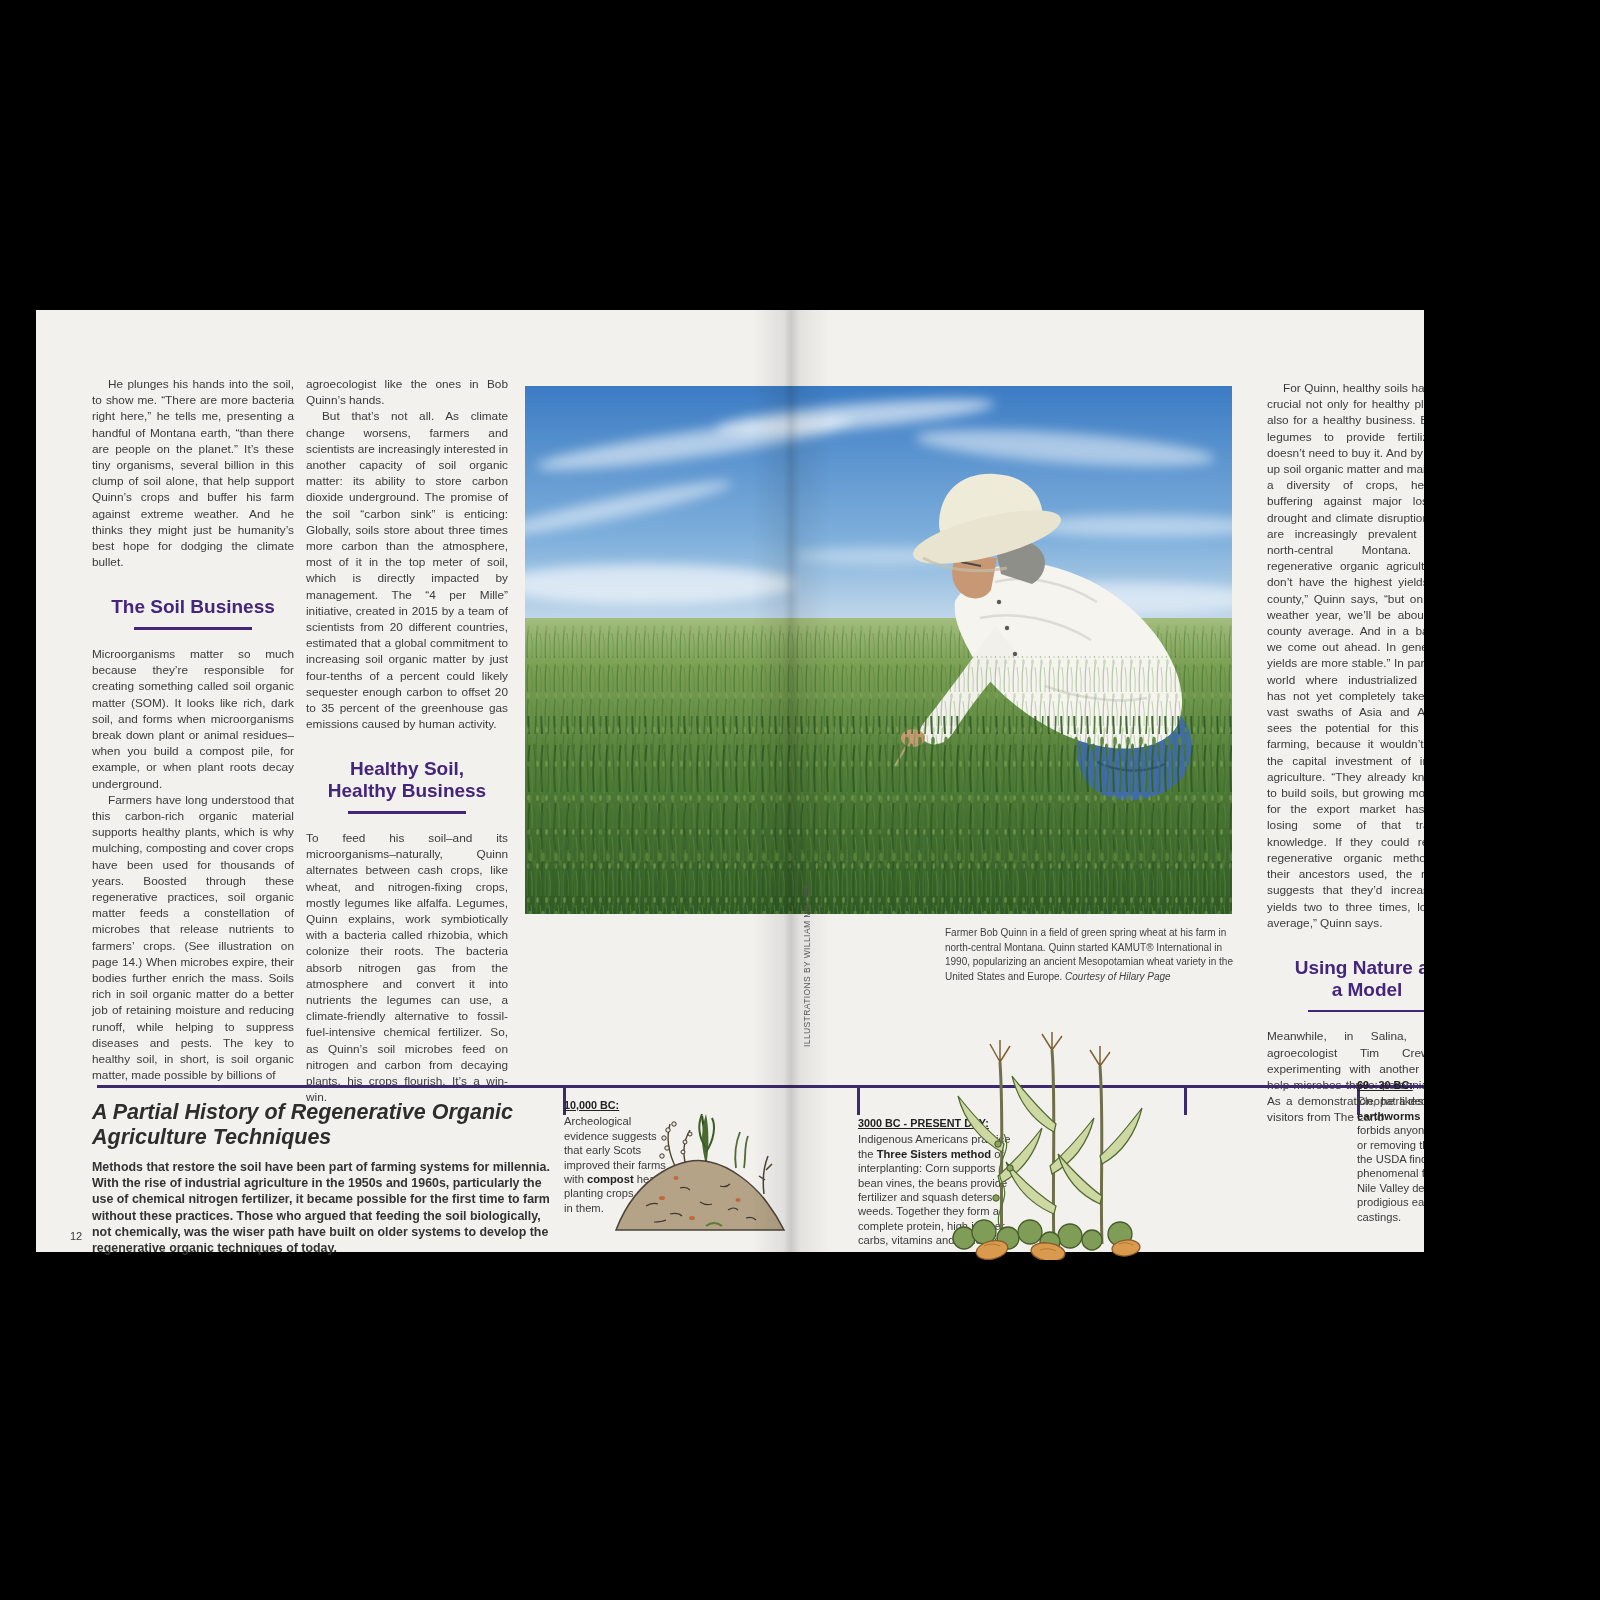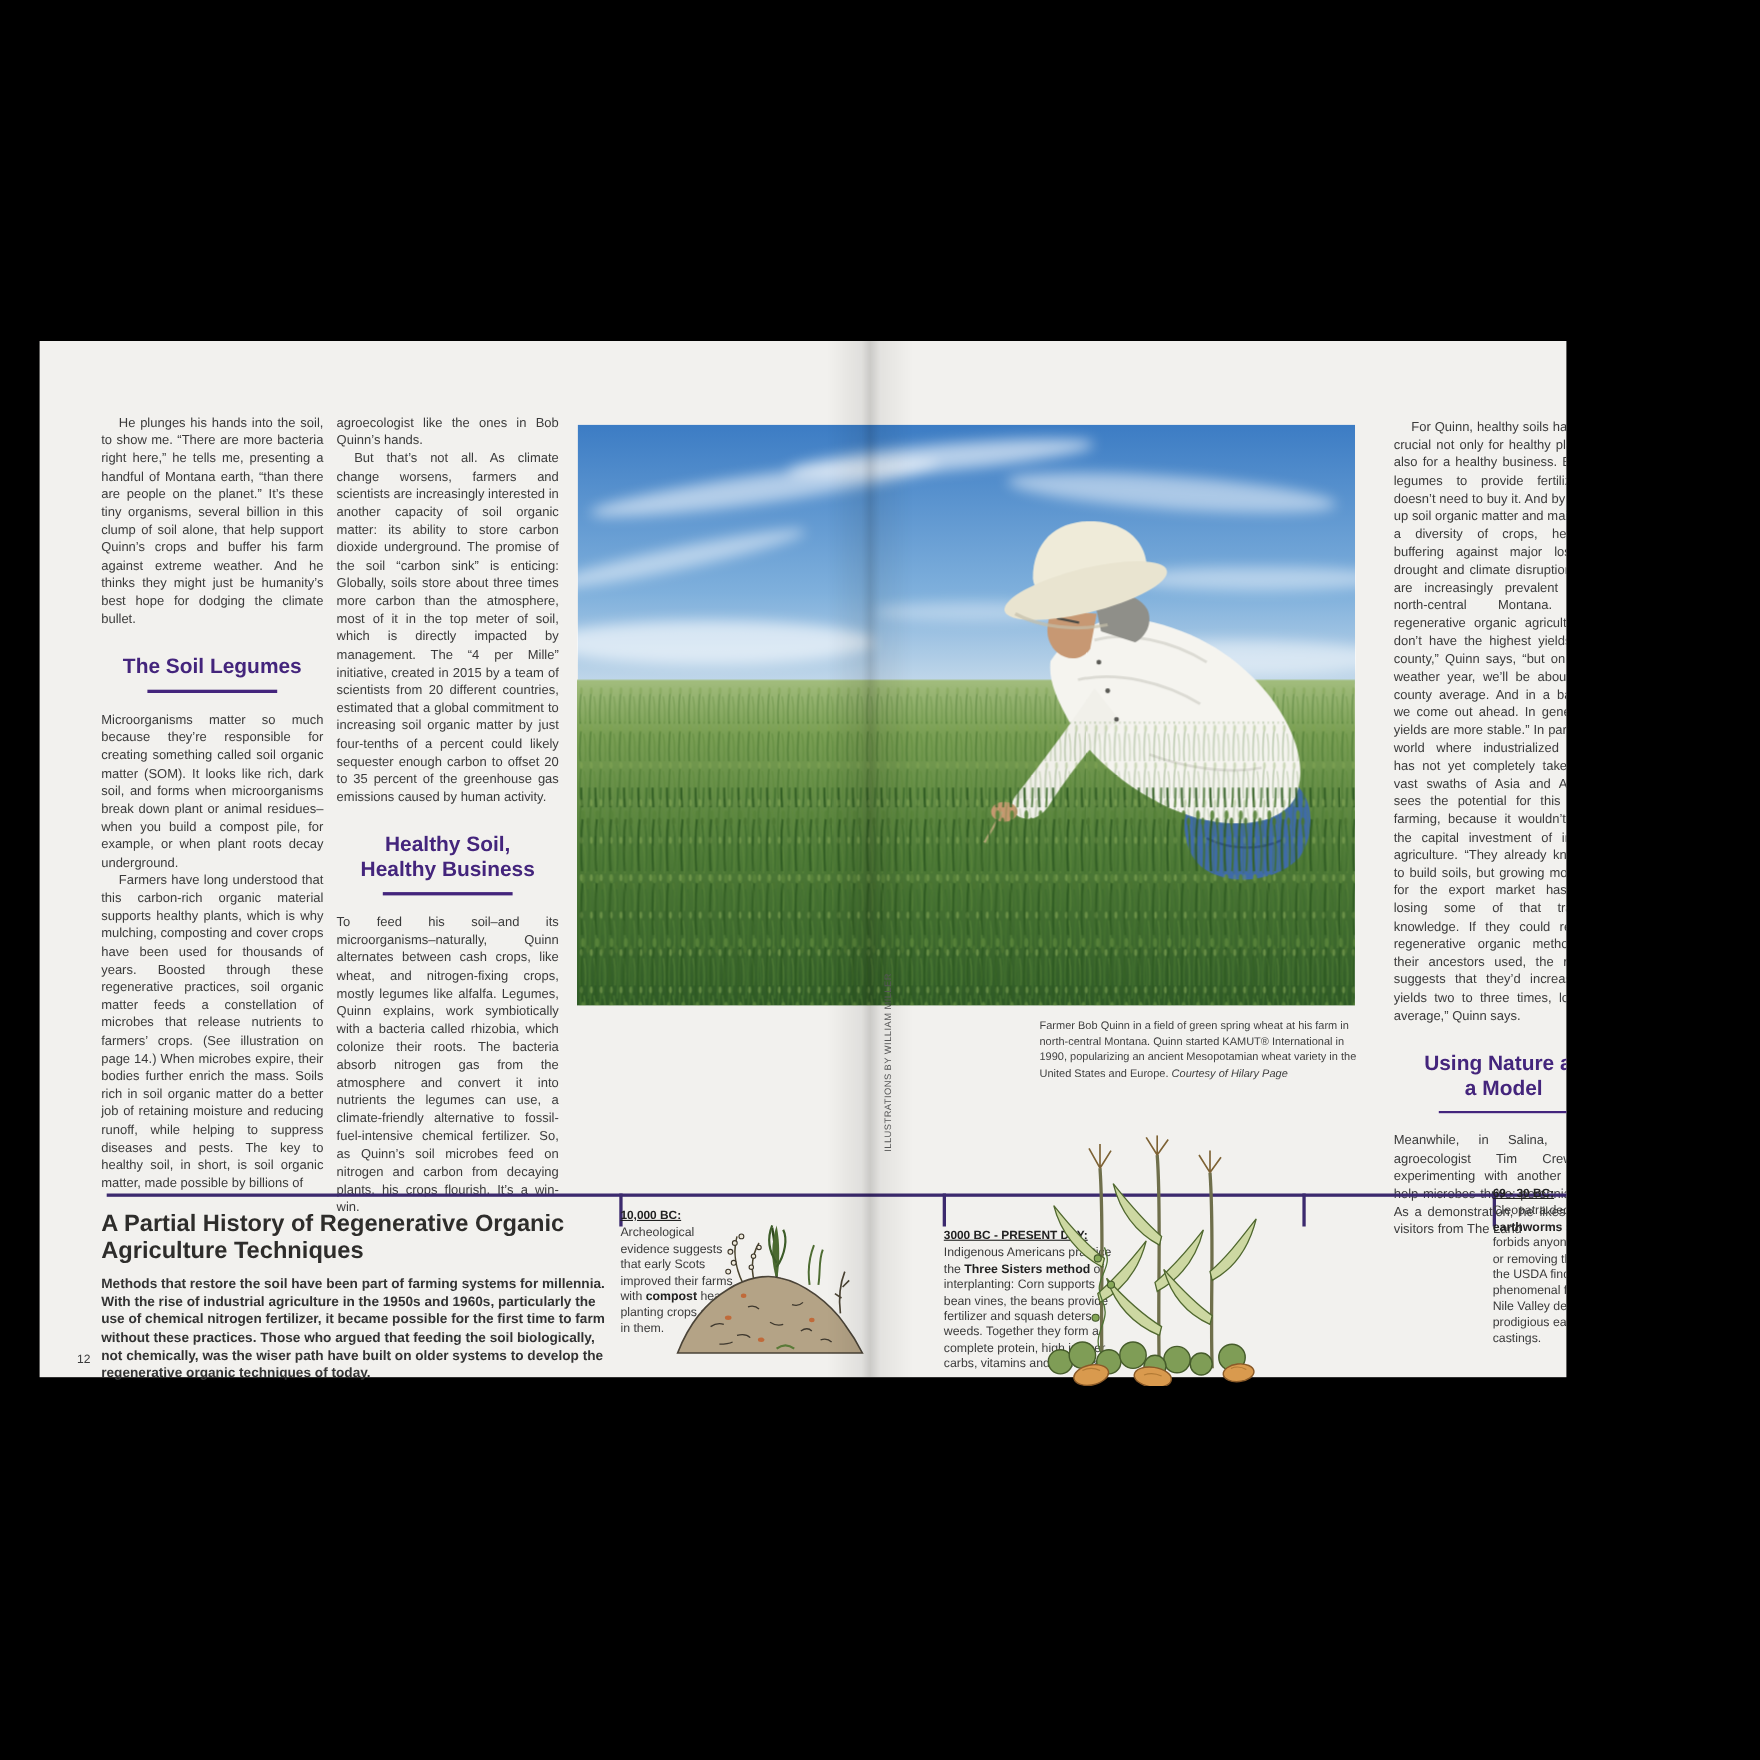--- a/index.html
+++ b/index.html
@@ -18,37 +18,37 @@
   .photo{position:absolute;left:489px;top:76px;width:707px;height:528px;overflow:hidden;}
   .caption{position:absolute;left:909px;top:616px;width:298px;font-size:10px;line-height:14.6px;color:#3f3f3f;}
   .caption .credit{font-style:italic;}
   .vertcredit{position:absolute;left:766px;top:737px;width:130px;font-size:8.5px;letter-spacing:.4px;
               color:#5a5a5a;transform:rotate(-90deg);transform-origin:left top;white-space:nowrap;}
   .tl-rule{position:absolute;left:61px;top:775px;width:1390px;height:3px;background:#3c2a6e;}
   .tl-arrow{position:absolute;left:1448px;top:769px;width:0;height:0;
             border-left:12px solid #3c2a6e;border-top:7.5px solid transparent;border-bottom:7.5px solid transparent;}
   .tl-tick{position:absolute;top:775px;width:3px;height:30px;background:#3c2a6e;}
   .tl-title{position:absolute;left:56px;top:790px;width:460px;color:#2e2d2b;}
-  .tl-title h2{margin:0;font-size:21.5px;line-height:25px;font-weight:bold;}
+  .tl-title h2{margin:0;font-size:21.5px;line-height:25px;font-weight:bold;font-style:italic;}
   .tl-title p{margin:9px 0 0 0;font-size:12.4px;line-height:16.2px;font-weight:bold;color:#333;}
   .tl-entry{position:absolute;font-size:11.2px;line-height:14.4px;color:#3a3a3a;}
   .tl-entry .date{font-weight:bold;text-decoration:underline;color:#222;display:block;margin-bottom:2px;font-size:10.8px;}
   .tl-entry b{color:#222;}
   .pgnum{position:absolute;font-size:11px;color:#3a3a3a;}
   .illus{position:absolute;}
 </style>
 </head>
 <body>
 
 <div class="stage">
   <div class="spread">
 
     <div class="col" style="left:56px;top:66px;width:202px;">
       <p class="ind">He plunges his hands into the soil, to show me. “There are more bacteria right here,” he tells me, presenting a handful of Montana earth, “than there are people on the planet.” It’s these tiny organisms, several billion in this clump of soil alone, that help support Quinn’s crops and buffer his farm against extreme weather. And he thinks they might just be humanity’s best hope for dodging the climate bullet.</p>
-      <h3 class="colhead">The Soil Legumes</h3>
+      <h3 class="colhead">The Soil Business</h3>
       <div class="headrule"></div>
       <p>Microorganisms matter so much because they’re responsible for creating something called soil organic matter (SOM). It looks like rich, dark soil, and forms when microorganisms break down plant or animal residues–when you build a compost pile, for example, or when plant roots decay underground.</p>
       <p class="ind">Farmers have long understood that this carbon-rich organic material supports healthy plants, which is why mulching, composting and cover crops have been used for thousands of years. Boosted through these regenerative practices, soil organic matter feeds a constellation of microbes that release nutrients to farmers’ crops. (See illustration on page 14.) When microbes expire, their bodies further enrich the mass. Soils rich in soil organic matter do a better job of retaining moisture and reducing runoff, while helping to suppress diseases and pests. The key to healthy soil, in short, is soil organic matter, made possible by billions of</p>
     </div>
 
     <div class="col" style="left:270px;top:66px;width:202px;">
       <p>agroecologist like the ones in Bob Quinn’s hands.</p>
       <p class="ind">But that’s not all. As climate change worsens, farmers and scientists are increasingly interested in another capacity of soil organic matter: its ability to store carbon dioxide underground. The promise of the soil “carbon sink” is enticing: Globally, soils store about three times more carbon than the atmosphere, most of it in the top meter of soil, which is directly impacted by management. The “4 per Mille” initiative, created in 2015 by a team of scientists from 20 different countries, estimated that a global commitment to increasing soil organic matter by just four-tenths of a percent could likely sequester enough carbon to offset 20 to 35 percent of the greenhouse gas emissions caused by human activity.</p>
       <h3 class="colhead">Healthy Soil,
 Healthy Business</h3>

